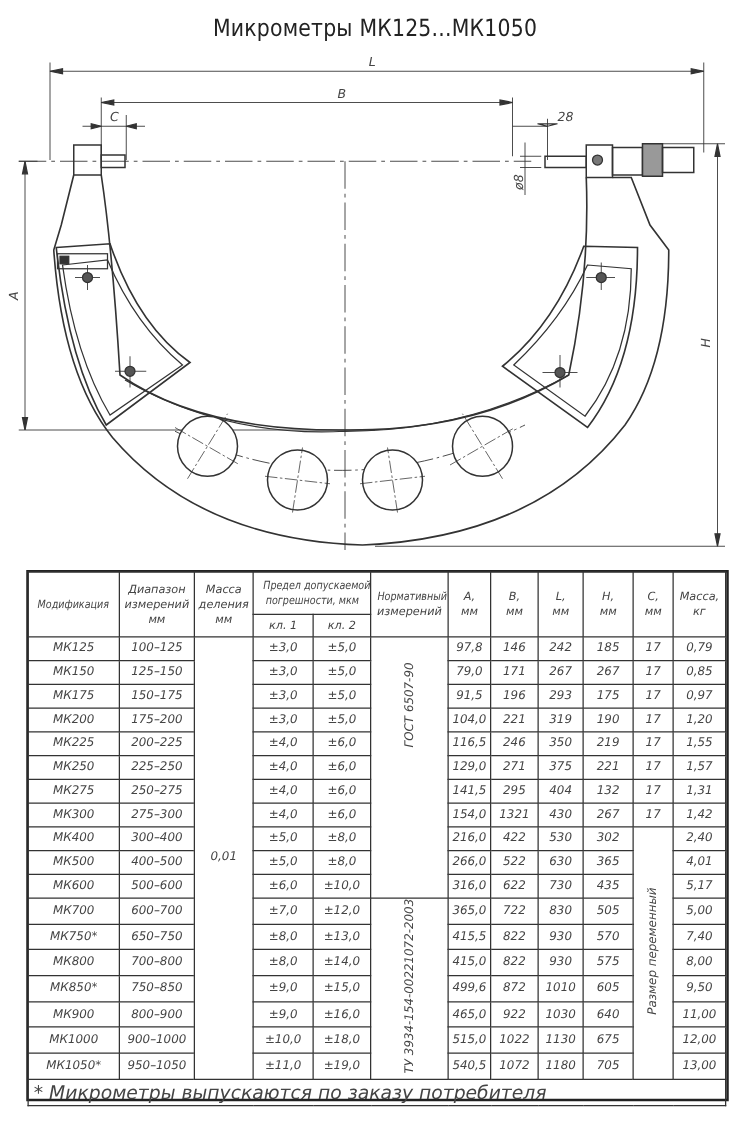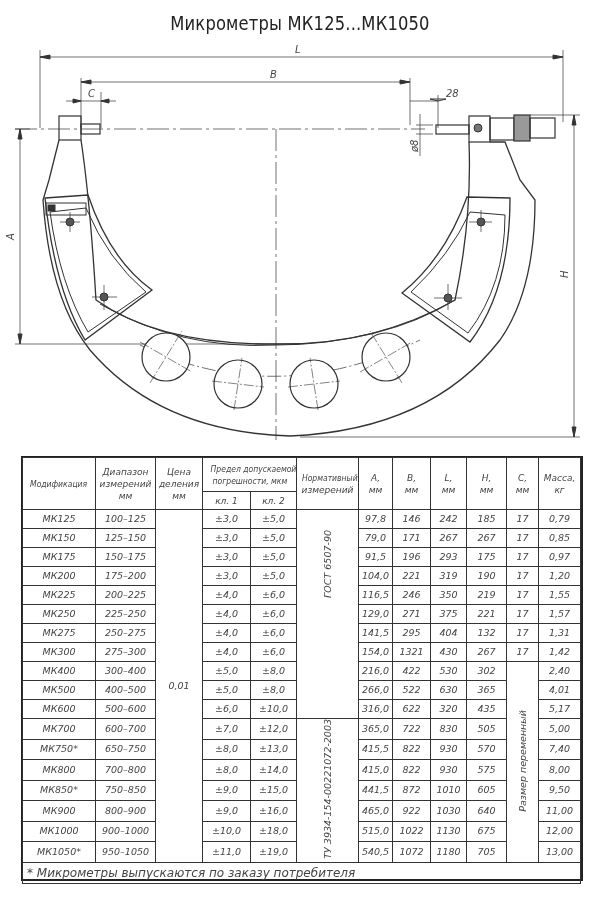--- a/index.html
+++ b/index.html
@@ -12,21 +12,21 @@
   .dimlabel { font-family:"DejaVu Sans", sans-serif; font-style:italic; font-size:10px; fill:#444; }
   table.spec { position:absolute; left:22px; top:457px; width:558px; border-collapse:collapse;
                table-layout:fixed; font-family:"DejaVu Sans", sans-serif; font-style:italic;
                font-size:9.5px; color:#444; }
   table.spec td, table.spec th { border:1px solid #333; padding:0; text-align:center; font-weight:normal;
                                  line-height:12px; overflow:hidden; white-space:nowrap; }
   table.spec th { font-size:9px; }
   table.spec tbody td { height:18px; }
   .outer { position:absolute; left:21px; top:456px; width:558px; height:421px; border:2px solid #222; pointer-events:none; }
   .vert { writing-mode:vertical-rl; transform:rotate(180deg); font-size:9.5px; white-space:nowrap; }
-  td.note { text-align:left !important; padding-left:4px !important; height:20px; font-size:12px; }
+  td.note { text-align:left !important; padding-left:4px !important; height:20px; font-size:15px; }
   .cond { transform:scaleX(0.85); display:inline-block; }
 </style>
 </head>
 <body>
 
 <div class="title">Микрометры МК125...МК1050</div>
 
 <svg class="drawing" width="600" height="450" viewBox="0 0 600 450">
   <g stroke="#333" fill="none" stroke-width="1">
 
@@ -148,21 +148,21 @@
       <col style="width:38px">
       <col style="width:36px">
     <col style="width:40px">
       <col style="width:32px">
       <col style="width:42px">
   </colgroup>
   <thead>
     <tr style="height:34px">
       <th rowspan="2"><span class="cond">Модификация</span></th>
       <th rowspan="2"><span>Диапазон</span><br><span>измерений</span><br><span>мм</span></th>
-      <th rowspan="2"><span>Цена</span><br><span>деления</span><br><span>мм</span></th>
+      <th rowspan="2"><span>Масса</span><br><span>деления</span><br><span>мм</span></th>
       <th colspan="2"><span class="cond">Предел допускаемой</span><br><span class="cond">погрешности, мкм</span></th>
       <th rowspan="2"><span class="cond">Нормативный</span><br><span>измерений</span></th>
       <th rowspan="2"><span>A,</span><br><span>мм</span></th>
       <th rowspan="2"><span>B,</span><br><span>мм</span></th>
       <th rowspan="2"><span>L,</span><br><span>мм</span></th>
       <th rowspan="2"><span>H,</span><br><span>мм</span></th>
       <th rowspan="2"><span>C,</span><br><span>мм</span></th>
       <th rowspan="2"><span>Масса,</span><br><span>кг</span></th>
     </tr>
     <tr style="height:18px">
@@ -292,21 +292,21 @@
         <td>365</td>
         <td>4,01</td>
       </tr>
       <tr>
         <td>МК600</td>
         <td>500–600</td>
         <td>±6,0</td>
         <td>±10,0</td>
         <td>316,0</td>
         <td>622</td>
-        <td>320</td>
+        <td>730</td>
         <td>435</td>
         <td>5,17</td>
       </tr>
       <tr>
         <td>МК700</td>
         <td>600–700</td>
         <td>±7,0</td>
         <td>±12,0</td>
         <td rowspan="7"><span class="vert">ТУ 3934-154-00221072-2003</span></td>
         <td>365,0</td>
@@ -335,21 +335,21 @@
         <td>822</td>
         <td>930</td>
         <td>575</td>
         <td>8,00</td>
       </tr>
       <tr>
         <td>МК850*</td>
         <td>750–850</td>
         <td>±9,0</td>
         <td>±15,0</td>
-        <td>441,5</td>
+        <td>499,6</td>
         <td>872</td>
         <td>1010</td>
         <td>605</td>
         <td>9,50</td>
       </tr>
       <tr>
         <td>МК900</td>
         <td>800–900</td>
         <td>±9,0</td>
         <td>±16,0</td>

